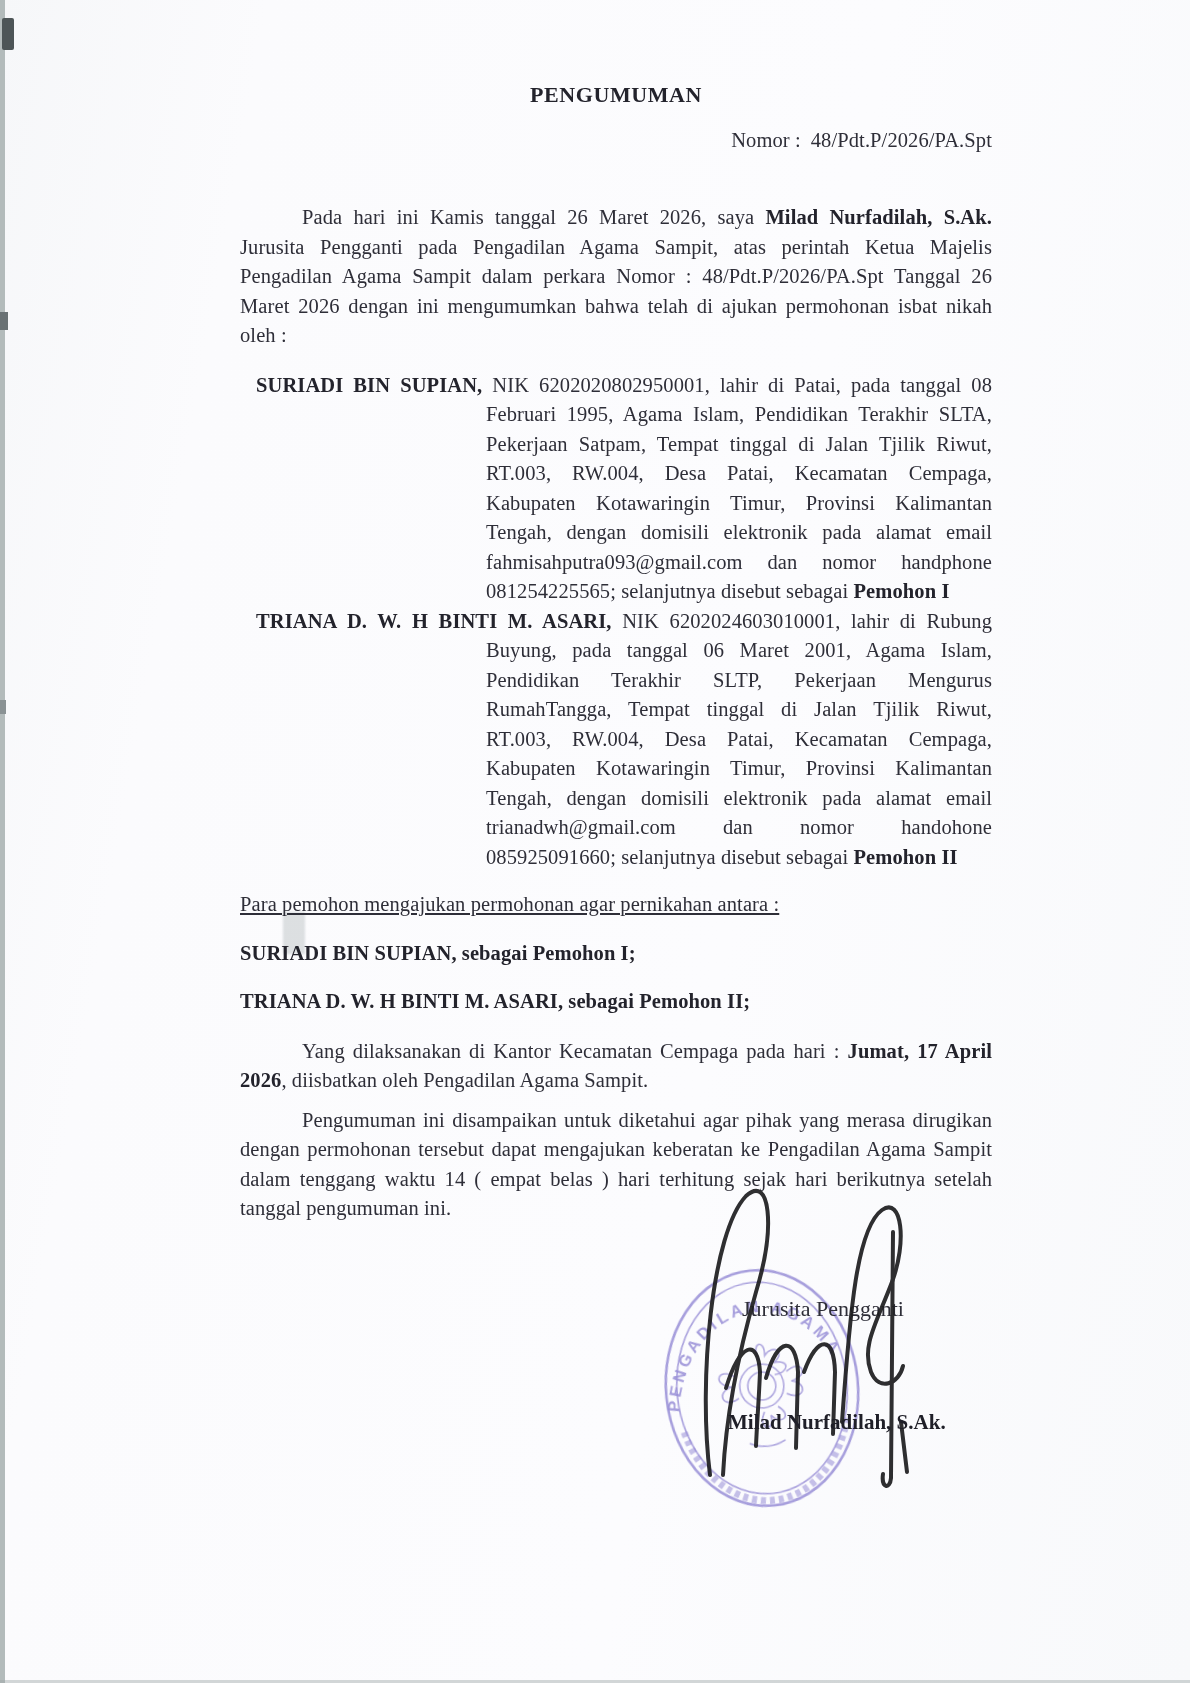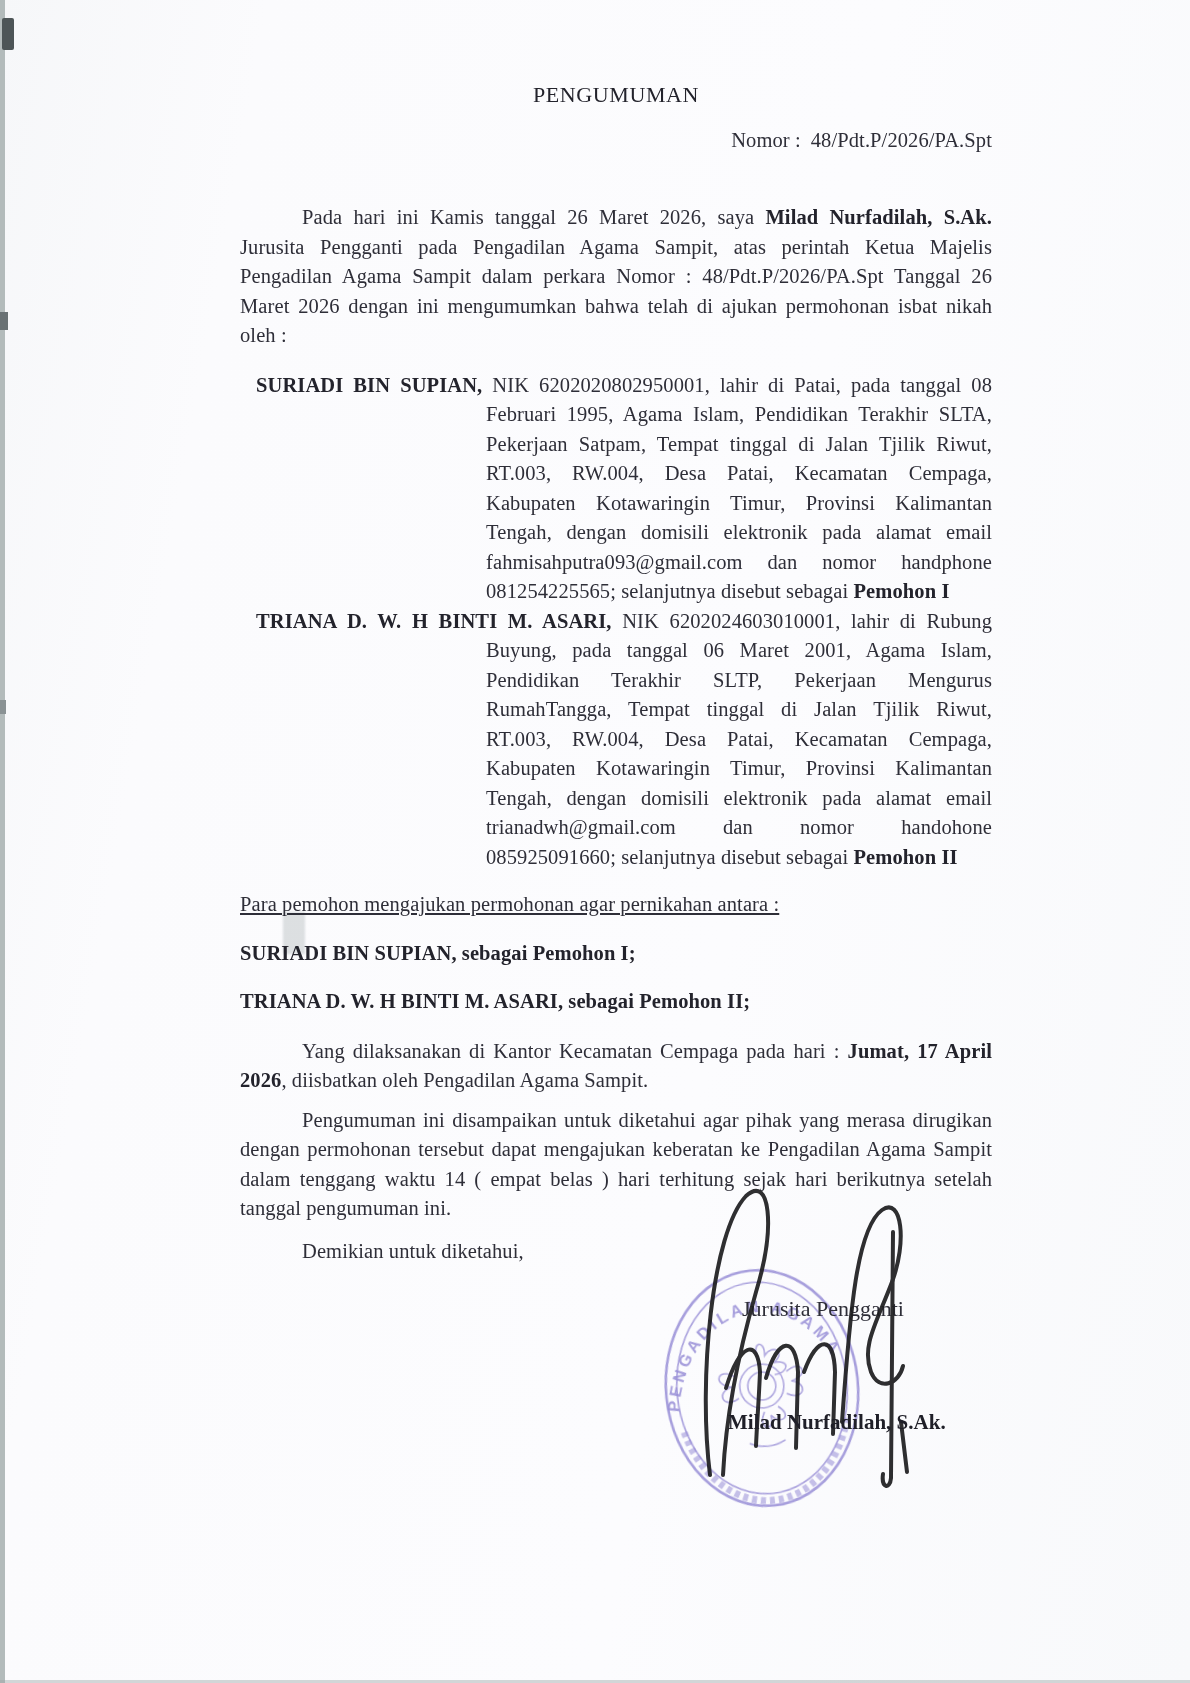--- a/index.html
+++ b/index.html
@@ -20,21 +20,21 @@
   .smudge{position:absolute;left:283px;top:912px;width:22px;height:42px;background:rgba(150,158,162,.30);filter:blur(1px);}
 
   .content{
     position:absolute;left:240px;top:0;width:752px;
     font-size:20.5px;line-height:29.5px;
     text-align:justify;
     letter-spacing:.1px;
   }
   .title{
     margin:80px 0 0 0;text-align:center;
-    font-size:22px;font-weight:normal;letter-spacing:.6px;color:#23232c;
+    font-size:22px;font-weight:bold;letter-spacing:.6px;color:#23232c;
   }
   .nomor{margin-top:16px;text-align:right;}
   .nomor .gap{display:inline-block;width:10px;}
   p{margin:0;}
   .intro{margin-top:48px;text-indent:62px;}
   .petitioners{margin-top:20px;margin-left:16px;}
   .petitioner{padding-left:230px;text-indent:-230px;}
   b{color:#23232c;}
   .request{margin-top:18px;text-align:left;text-decoration:underline;}
   .center-line{margin-top:19px;text-align:left;font-weight:bold;color:#23232c;}
@@ -73,21 +73,20 @@
 
     <p class="request">Para pemohon mengajukan permohonan agar pernikahan antara :</p>
 
     <p class="center-line">SURIADI BIN SUPIAN, sebagai Pemohon I;</p>
     <p class="center-line">TRIANA D. W. H BINTI M. ASARI, sebagai Pemohon II;</p>
 
     <p class="schedule"><span>Yang dilaksanakan di Kantor Kecamatan Cempaga  pada hari :  </span><b>Jumat, 17 April 2026</b><span>, diisbatkan oleh Pengadilan Agama Sampit.</span></p>
 
     <p class="notice">Pengumuman ini disampaikan untuk diketahui agar pihak yang merasa dirugikan dengan permohonan tersebut dapat mengajukan keberatan ke Pengadilan Agama Sampit dalam tenggang waktu 14 ( empat belas ) hari terhitung sejak hari berikutnya setelah tanggal pengumuman ini.</p>
 
-    <p class="closing">Demikian untuk diketahui,</p>
   </div>
 
   <div class="sig-area">
 
     <svg class="stamp" width="208" height="248" viewBox="0 0 208 248">
       <defs>
         <path id="stampArc" d="M 18,158 A 86,110 0 1 1 190,158" fill="none"></path>
       </defs>
       <ellipse cx="104" cy="124" rx="96" ry="118" fill="none" stroke-width="2.6" opacity="0.85" stroke="#8d82d2"></ellipse>
       <ellipse cx="104" cy="124" rx="85" ry="106" fill="none" stroke-width="1.7" opacity="0.8" stroke="#8d82d2"></ellipse>

